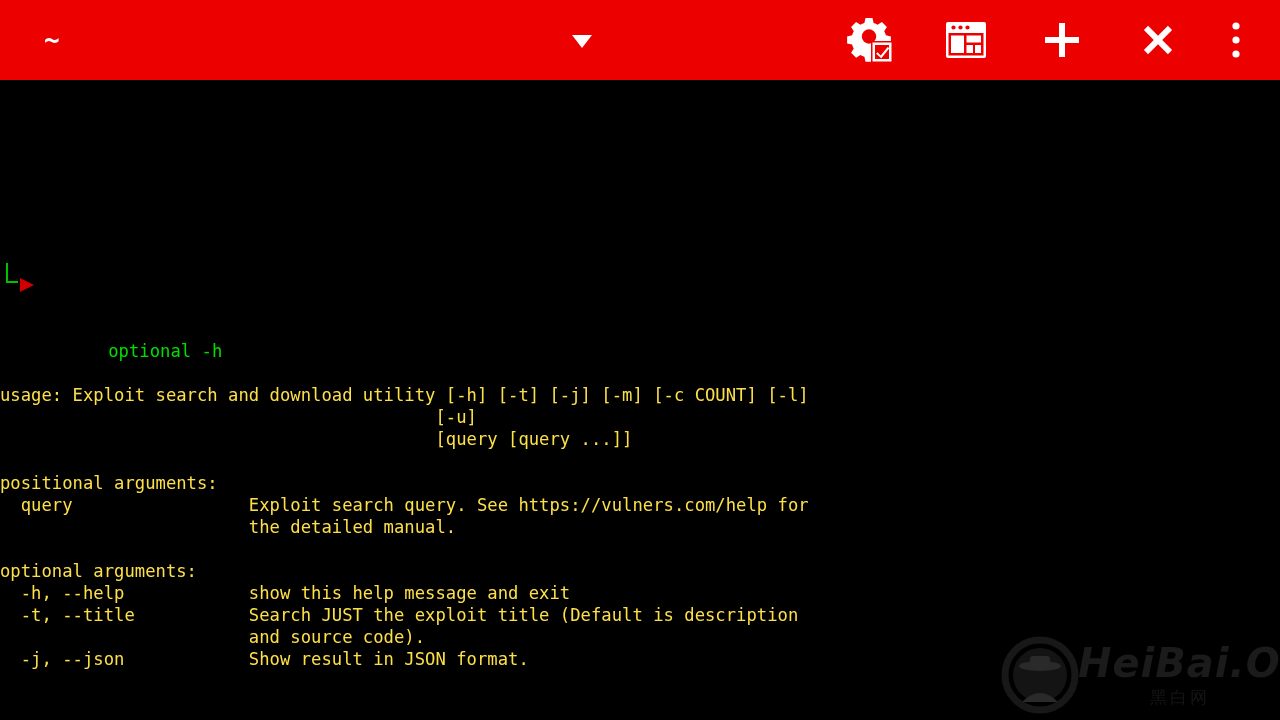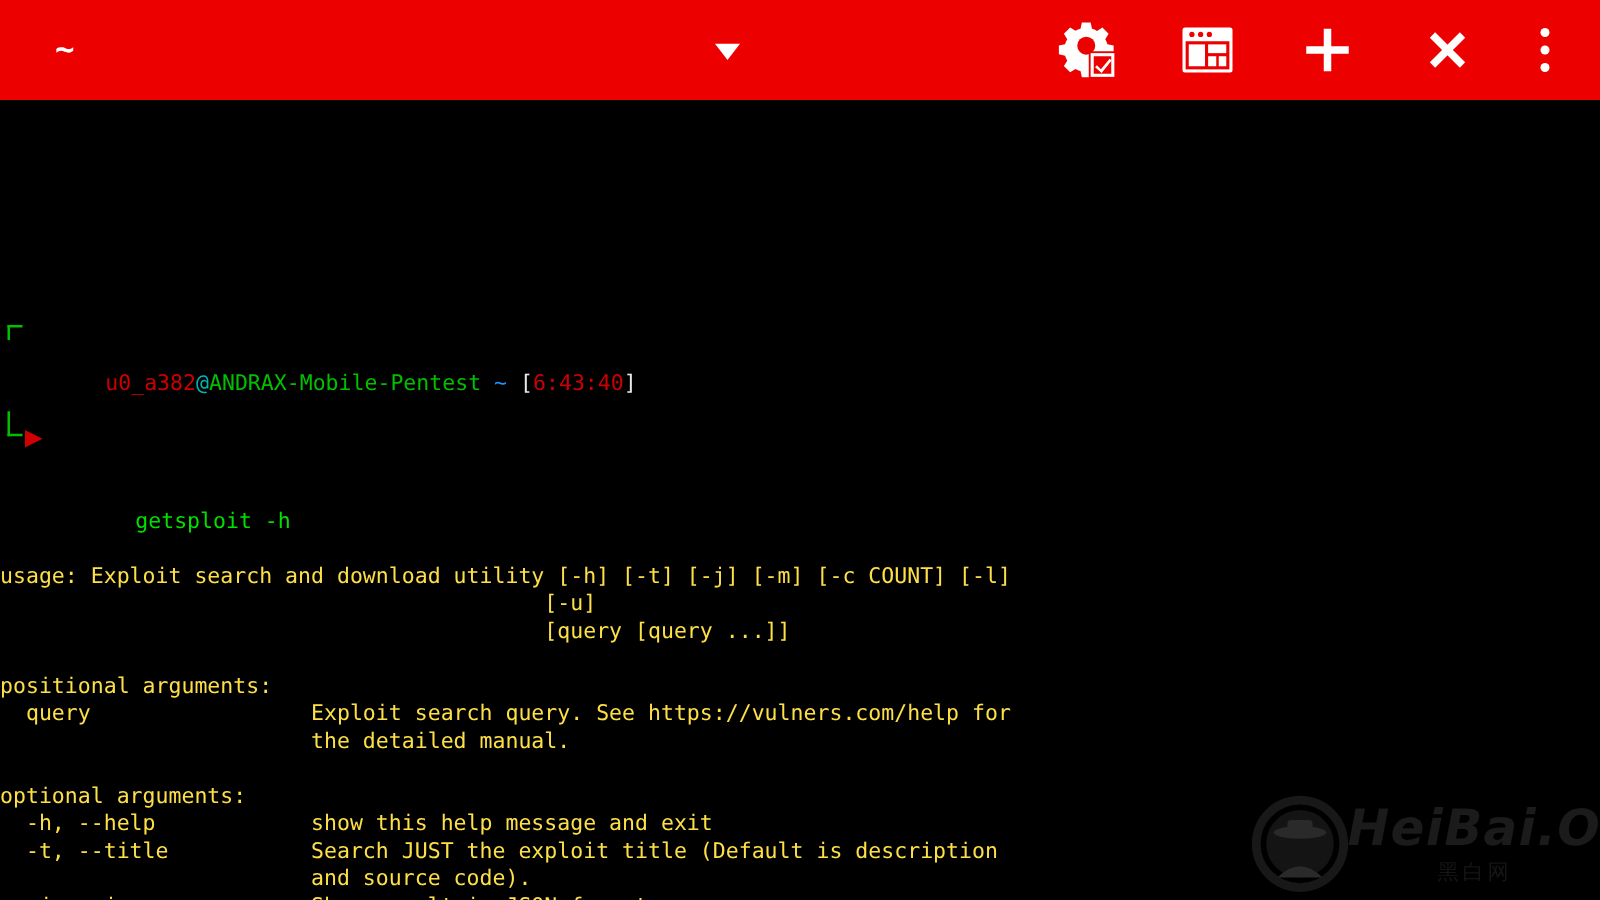--- a/index.html
+++ b/index.html
@@ -242,29 +242,25 @@
     </div>
 
   </div>
 </div>
 
 <div id="terminal">
 
   <div id="term-lines">
 
     
-    <div class="prompt-row-1">
-      <span class="corner-top"></span>
-      <span class="prompt-text"><span class="p-user">u0_a382</span><span class="p-at">@</span><span class="p-host">ANDRAX-Mobile-Pentest</span><span class="p-frame"> </span><span class="p-tilde">~</span><span class="p-frame"> </span><span class="p-brkt">[</span><span class="p-time">6:43:40</span><span class="p-brkt">]</span></span>
-    </div>
 
     <div class="prompt-row-2">
       <span class="corner-bot"></span>
       <span class="arrow"></span>
-      <span class="cmd-text p-cmd">getsploit -h</span>
+      <span class="cmd-text p-cmd">optional -h</span>
     </div>
 
     
     <div id="output-block"><div class="line out">usage: Exploit search and download utility [-h] [-t] [-j] [-m] [-c COUNT] [-l]</div><div class="line out">                                          [-u]</div><div class="line out">                                          [query [query ...]]</div><div class="line out">&nbsp;</div><div class="line out">positional arguments:</div><div class="line out">  query                 Exploit search query. See https://vulners.com/help for</div><div class="line out">                        the detailed manual.</div><div class="line out">&nbsp;</div><div class="line out">optional arguments:</div><div class="line out">  -h, --help            show this help message and exit</div><div class="line out">  -t, --title           Search JUST the exploit title (Default is description</div><div class="line out">                        and source code).</div><div class="line out">  -j, --json            Show result in JSON format.</div></div>
 
     
     
 
     
 

